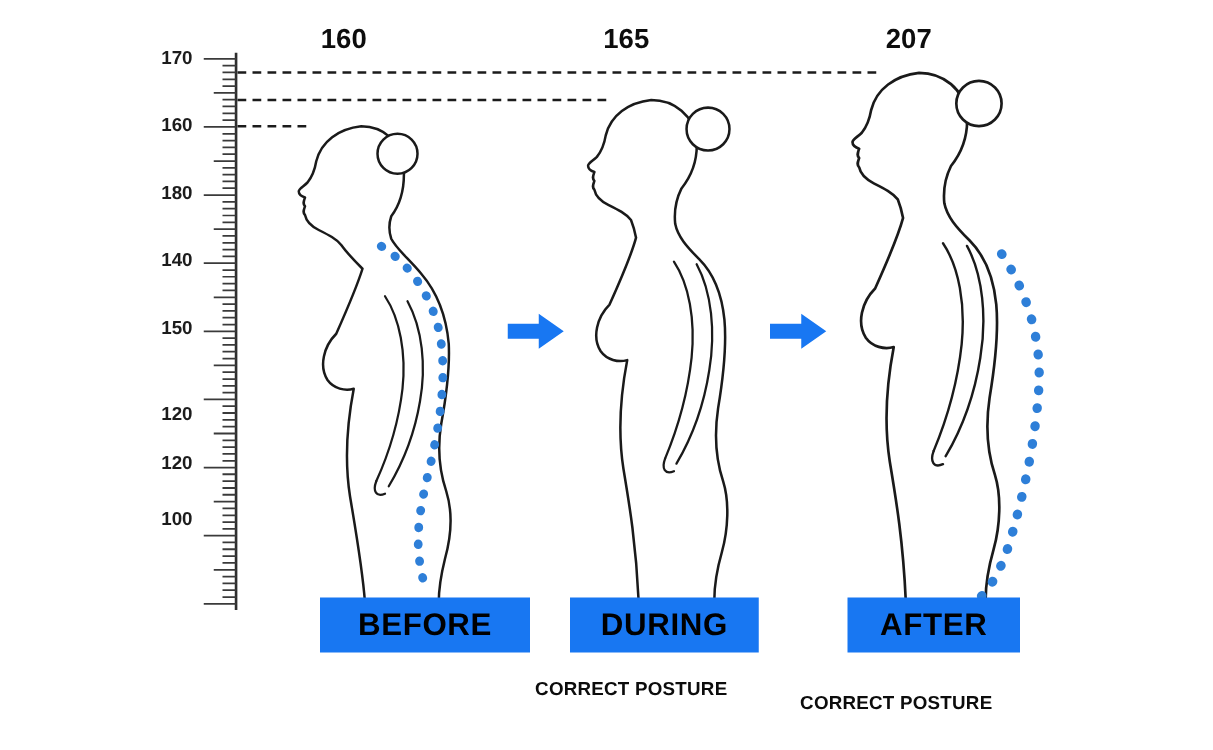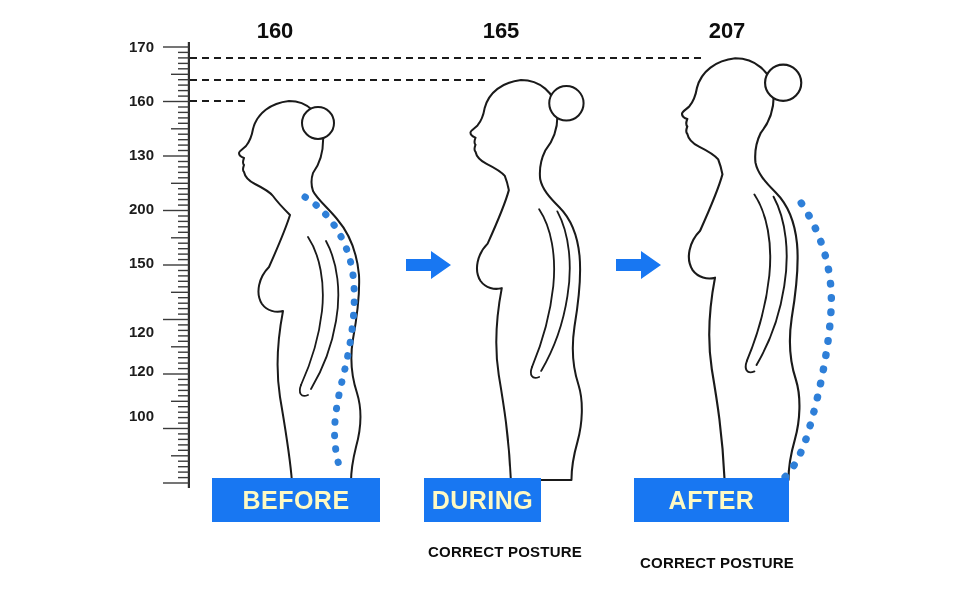--- a/index.html
+++ b/index.html
@@ -34,38 +34,38 @@
   .spine{fill:none;stroke:var(--dots,#2E7FD8);stroke-width:7;stroke-linecap:round;stroke-dasharray:0.5 13;}
 
   
   .arrow-svg{position:absolute;}
   .arrow-svg polygon{fill:var(--accent,#1877F2);}
 
   
   .stage-box{
     position:absolute;top:478px;height:44px;background:var(--accent,#1877F2);
     display:flex;align-items:center;justify-content:center;
-    color:#fef9c3;font-size:25px;font-weight:600;letter-spacing:0.5px;
+    color:#000000;font-size:25px;font-weight:600;letter-spacing:0.5px;margin-left:44px;
   }
 
   
   .caption{
     position:absolute;text-align:center;font-size:15px;font-weight:700;
     color:#0c0c0c;line-height:21px;letter-spacing:0.2px;
   }
 </style>
 </head>
 <body>
 
 <div class="canvas" data-name="posture-comparison-diagram">
 
   <div class="ruler-label" style="top:39px" data-name="ruler-label">170</div>
   <div class="ruler-label" style="top:93px" data-name="ruler-label">160</div>
-  <div class="ruler-label" style="top:147px" data-name="ruler-label">130</div>
-  <div class="ruler-label" style="top:201px" data-name="ruler-label">200</div>
+  <div class="ruler-label" style="top:147px" data-name="ruler-label">180</div>
+  <div class="ruler-label" style="top:201px" data-name="ruler-label">140</div>
   <div class="ruler-label" style="top:255px" data-name="ruler-label">150</div>
   <div class="ruler-label" style="top:324px" data-name="ruler-label">120</div>
   <div class="ruler-label" style="top:363px" data-name="ruler-label">120</div>
   <div class="ruler-label" style="top:408px" data-name="ruler-label">100</div>
 
   <svg class="abs" style="left:158px;top:42px" width="32" height="446" viewBox="0 0 32 446" data-name="ruler-tick-marks">
       <line class="edge" x1="31" y1="0" x2="31" y2="446"></line>
       <line x1="5" y1="5.0" x2="31" y2="5.0"></line>
       <line x1="20" y1="10.4" x2="31" y2="10.4"></line>
       <line x1="20" y1="15.9" x2="31" y2="15.9"></line>
@@ -270,22 +270,22 @@
   </svg>
 
   <svg class="arrow-svg" style="left:406px;top:250px" width="46" height="30" viewBox="0 0 46 30" data-name="right-arrow-icon">
     <polygon points="0,9 25,9 25,1 45,15 25,29 25,21 0,21"></polygon>
   </svg>
   <svg class="arrow-svg" style="left:616px;top:250px" width="46" height="30" viewBox="0 0 46 30" data-name="right-arrow-icon">
     <polygon points="0,9 25,9 25,1 45,15 25,29 25,21 0,21"></polygon>
   </svg>
 
   <div class="stage-box" style="left:212px;width:168px" data-name="stage-label-before">BEFORE</div>
-  <div class="stage-box" style="left:424px;width:117px" data-name="stage-label-during">DURING</div>
-  <div class="stage-box" style="left:634px;width:155px" data-name="stage-label-after">AFTER</div>
+  <div class="stage-box" style="left:412px;width:151px" data-name="stage-label-during">DURING</div>
+  <div class="stage-box" style="left:634px;width:138px" data-name="stage-label-after">AFTER</div>
 
   <div class="caption" style="left:420px;top:541px;width:170px" data-name="caption-during">
     <div data-name="caption-line">CORRECT POSTURE</div>
   </div>
   <div class="caption" style="left:622px;top:552px;width:190px" data-name="caption-after">
     <div data-name="caption-line">CORRECT POSTURE</div>
   </div>
 
 </div>
 

